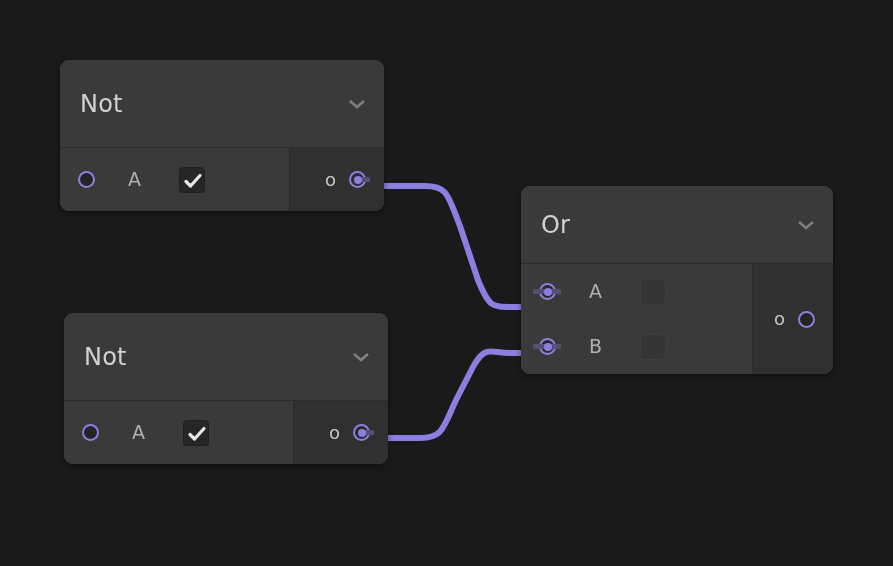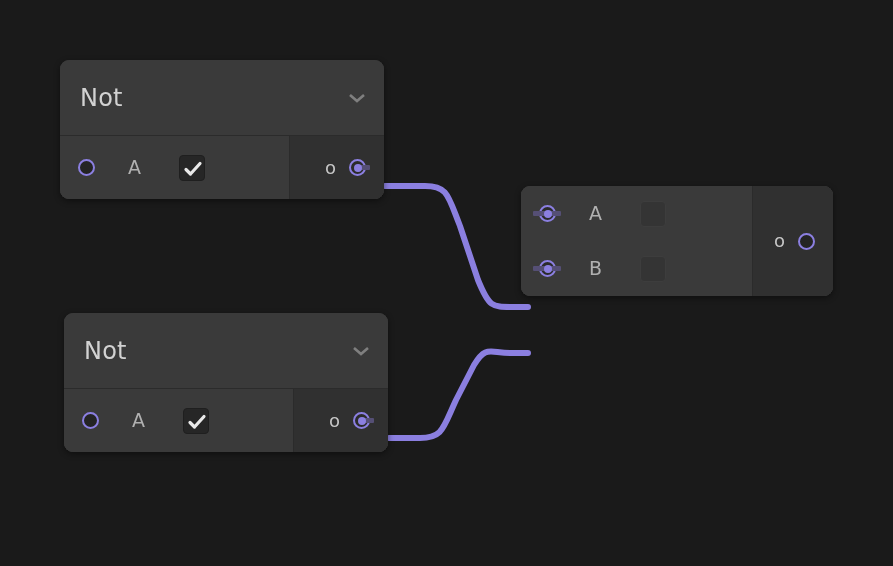--- a/index.html
+++ b/index.html
@@ -166,21 +166,21 @@
     inset: 0;
     display: block;
   }
 
   
   #node-not-1 { left: 60px;  top: 60px;  width: 324px; }
   #node-not-2 { left: 64px;  top: 313px; width: 324px; }
   #node-or-1  { left: 521px; top: 186px; width: 312px; }
 
   #node-not-1 .node-header,
-  #node-not-2 .node-header { height: 76px; }
+  #node-not-2 .node-header { height: 88px; }
   #node-or-1  .node-header { height: 78px; }
 
   #node-not-1 .node-body,
   #node-not-2 .node-body { height: 63px; }
   #node-or-1  .node-body { height: 110px; }
 
   
   .not-input-row {
     height: 100%;
     padding-left: 18px;
@@ -304,20 +304,28 @@
           <span class="port-label">o</span>
           <span class="port filled">
             <span class="port-stub"></span>
           </span>
         </div>
       </div>
     </div>
   </div>
 
   <div class="node" id="node-or-1">
+    <div class="node-header">
+      <span class="node-title">Or</span>
+      <span class="chevron-icon">
+        <svg viewBox="0 0 18 12" width="18" height="12" xmlns="http://www.w3.org/2000/svg">
+          <path d="M 2 3 L 9 9 L 16 3" fill="none" stroke="#9a9a9a" stroke-width="2.6" stroke-linecap="butt" stroke-linejoin="miter"></path>
+        </svg>
+      </span>
+    </div>
     <div class="node-body">
       <div class="io-inputs">
         <div class="port-row or-input-row">
           <span class="port filled">
             <span class="port-stub"></span>
           </span>
           <span class="port-label">A</span>
           <span class="checkbox off">
             
           </span>

